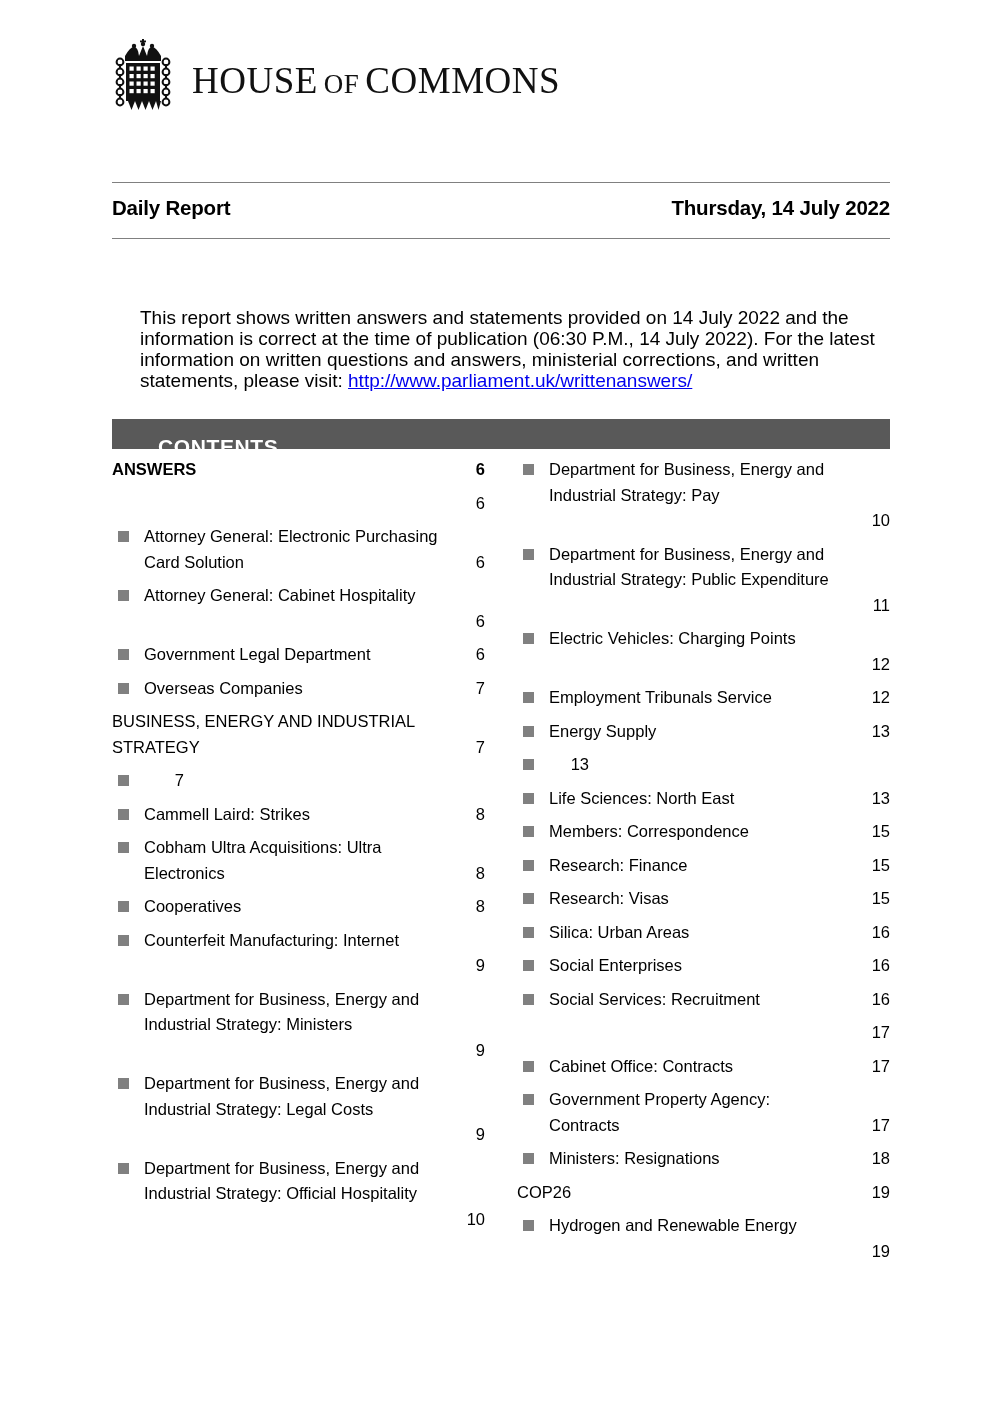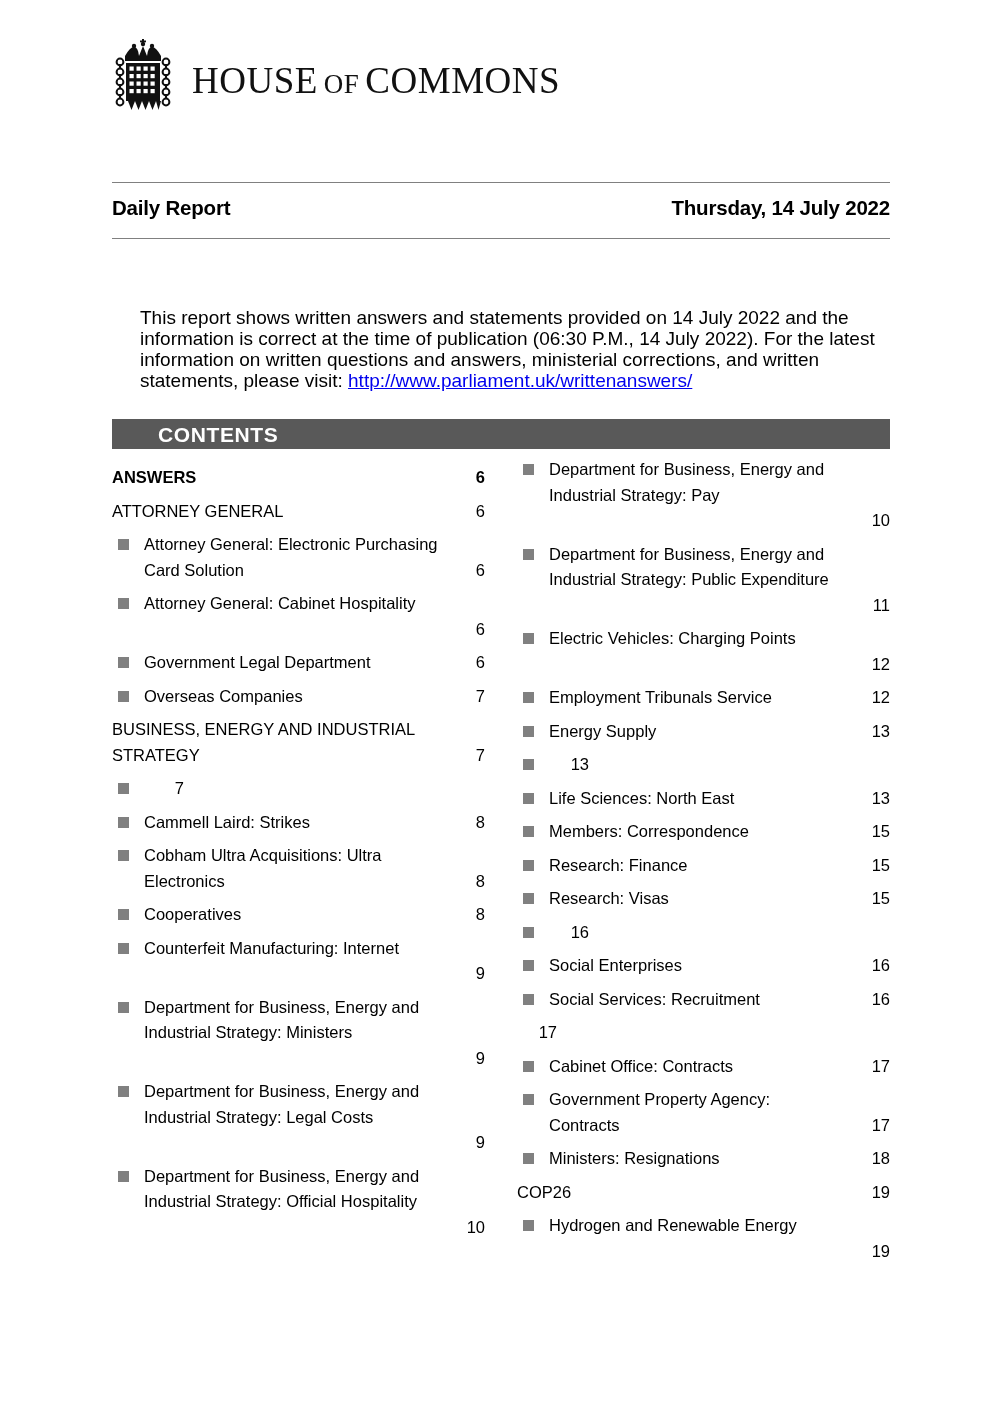--- a/index.html
+++ b/index.html
@@ -91,21 +91,21 @@
     position: absolute;
     left: 112px;
     top: 419px;
     width: 778px;
     height: 30px;
     background: #595959;
   }
   .contents-bar span {
     position: absolute;
     left: 46px;
-    top: 4px;
+    top: 16px;
     color: #ffffff;
     font-size: 21px;
     font-weight: bold;
     letter-spacing: 0.6px;
   }
 
   
   .toc {
     position: absolute;
     left: 112px;
@@ -151,21 +151,21 @@
   }
   
   .page-cell.l2 { padding-top: 25.5px; }
   .page-cell.l3 { padding-top: 51px; }
   .toc-row.dept .bullet-cell { flex: 0 0 0px; }
   .toc-row.dept .label-cell { padding-left: 0; }
   .toc-row.answers .bullet-cell { flex: 0 0 0px; }
   .toc-row.answers .label-cell { font-weight: bold; }
   .toc-row.answers .page-cell { font-weight: bold; }
 
-  .gap-before { margin-top: 8px; }
+  .gap-before { margin-top: 0; justify-content: space-between; }
 </style>
 </head>
 <body>
 
 <div class="page">
 
   <div class="masthead">
     <svg class="portcullis" viewBox="0 0 62 88">
       <g fill="#111111">
 
@@ -252,21 +252,20 @@
 
   <div class="toc">
     <div class="toc-col" id="col-left">
         <div class="toc-row answers gap-before">
           <div class="bullet-cell"></div>
           <div class="label-cell">ANSWERS</div>
           <div class="page-cell">6</div>
         </div>
         <div class="toc-row dept gap-before">
           <div class="bullet-cell"></div>
-          <div class="label-cell">ATTORNEY GENERAL</div>
           <div class="page-cell">6</div>
         </div>
         <div class="toc-row item">
           <div class="bullet-cell">
             <span class="bullet"></span>
           </div>
           <div class="label-cell">Attorney General: Electronic Purchasing Card Solution</div>
           <div class="page-cell l2">6</div>
         </div>
         <div class="toc-row item">
@@ -418,20 +417,21 @@
           <div class="bullet-cell">
             <span class="bullet"></span>
           </div>
           <div class="label-cell">Research: Visas</div>
           <div class="page-cell">15</div>
         </div>
         <div class="toc-row item">
           <div class="bullet-cell">
             <span class="bullet"></span>
           </div>
+          <div class="label-cell">Silica: Urban Areas</div>
           <div class="page-cell">16</div>
         </div>
         <div class="toc-row item">
           <div class="bullet-cell">
             <span class="bullet"></span>
           </div>
           <div class="label-cell">Social Enterprises</div>
           <div class="page-cell">16</div>
         </div>
         <div class="toc-row item">

